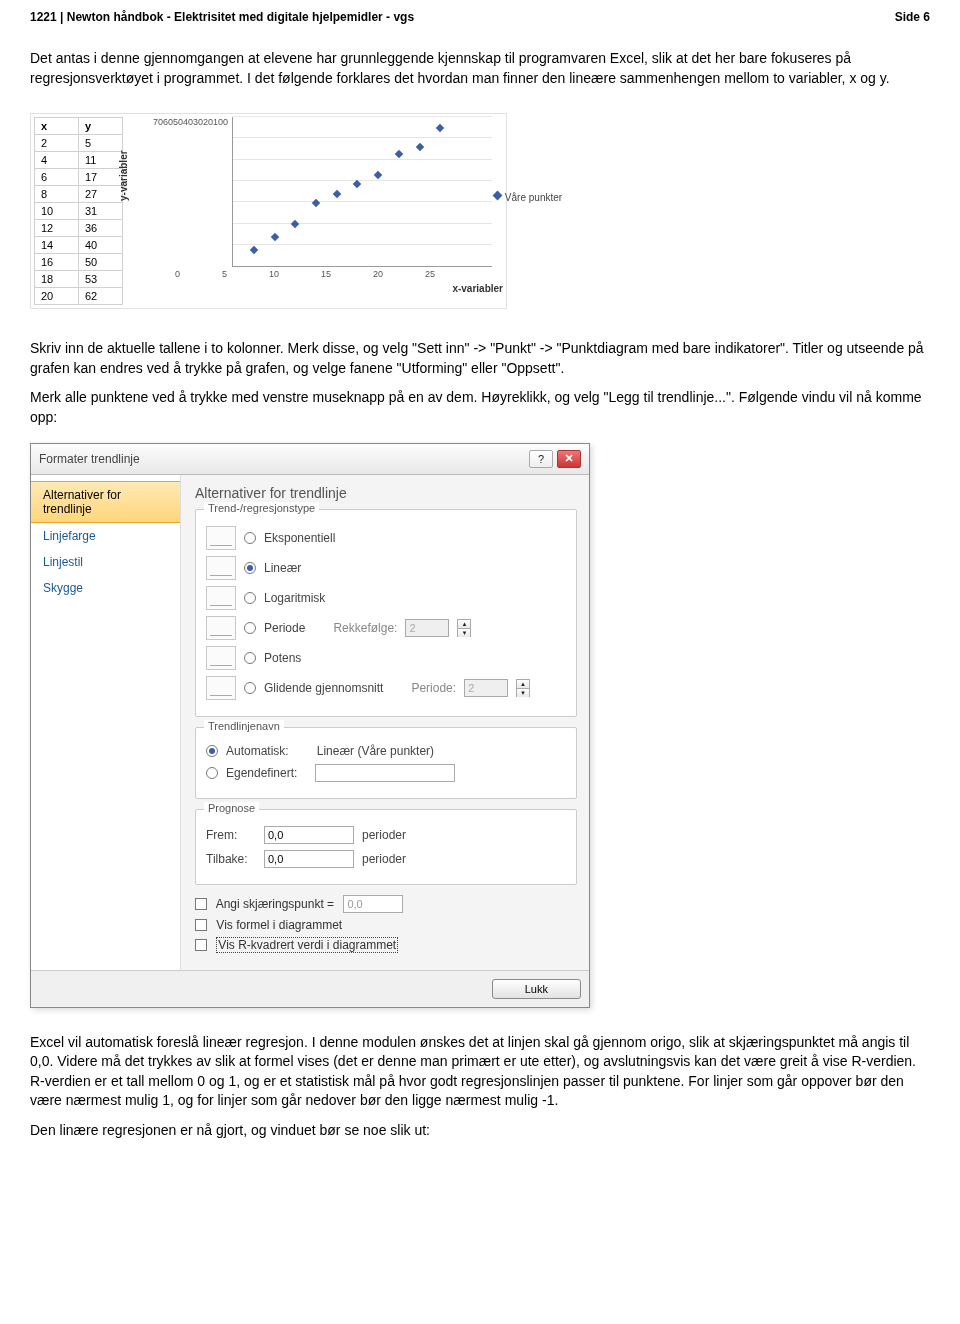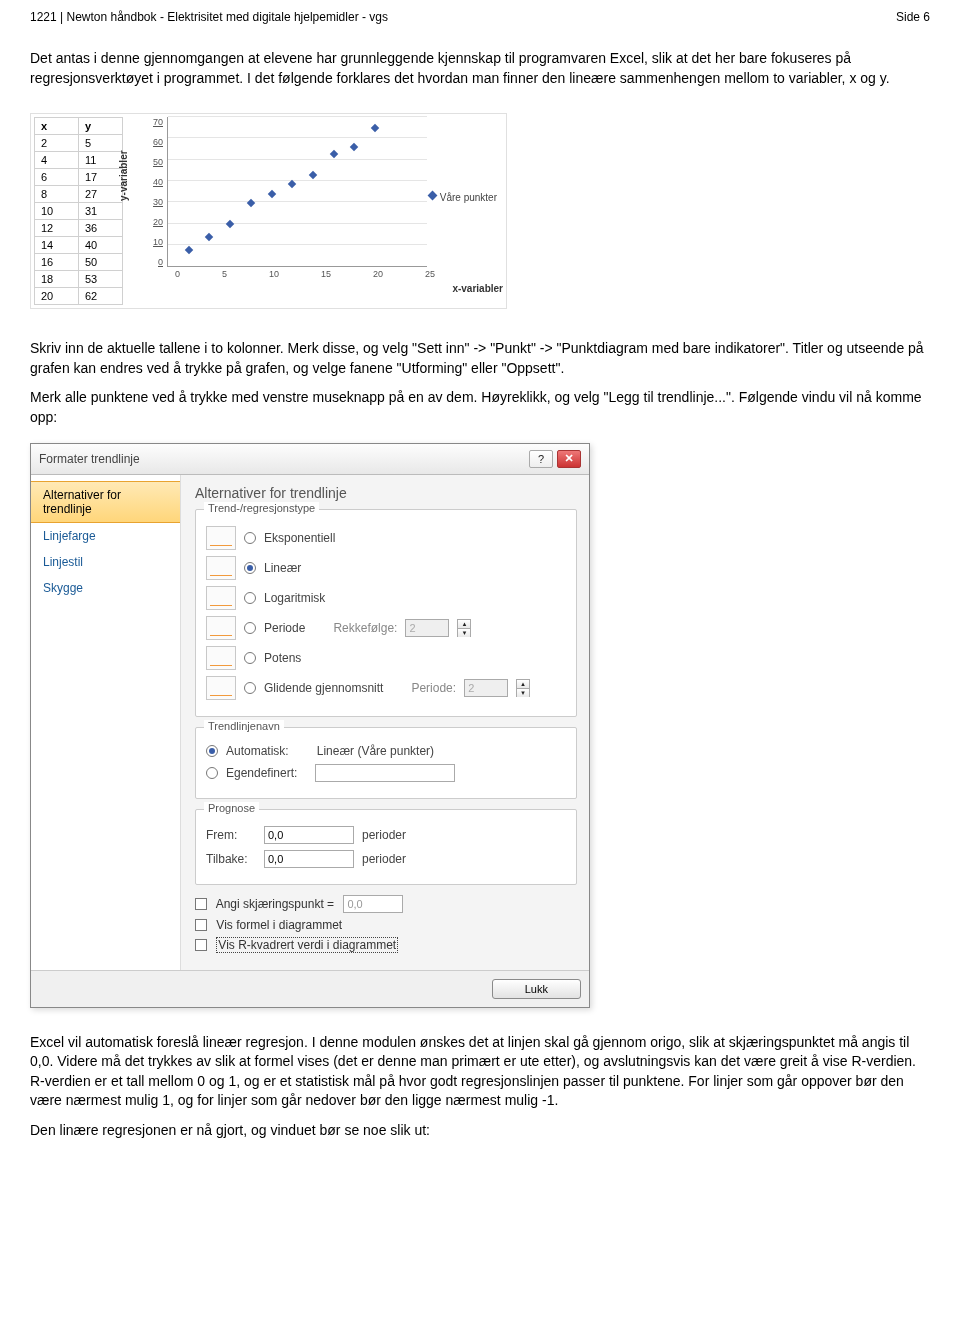--- a/index.html
+++ b/index.html
@@ -1,27 +1,27 @@
 <!DOCTYPE html>
 <html><head>
 <meta charset="utf-8">
 <style>
   * { box-sizing: border-box; margin: 0; padding: 0; }
   body { font-family: Arial, Helvetica, sans-serif; font-size: 14px; color: #000; background: #fff; width: 960px; padding: 10px 30px; }
-  .header-row { display: flex; justify-content: space-between; font-size: 12px; margin-bottom: 25px; }
+  .header-row { display: flex; justify-content: space-between; font-size: 12px; margin-bottom: 25px; font-weight: bold; }
   p { margin: 10px 0; line-height: 1.4; }
   .figure1 { margin: 15px 0 20px 0; border: 1px solid #e0e0e0; display: inline-flex; background: #fff; padding: 3px; }
   .tbl { font-size: 11px; border-collapse: collapse; }
   .tbl th, .tbl td { border: 1px solid #d0d0d0; padding: 2px 10px 2px 6px; text-align: left; font-weight: normal; background: #fff; width: 44px; }
   .tbl th { font-weight: bold; }
   .chartbox { width: 380px; position: relative; padding-left: 30px; }
   .chart-y-title { position: absolute; left: 0; top: 50%; transform: rotate(-90deg) translate(10px,-5px); transform-origin: left top; font-size: 10px; font-weight: bold; color: #333; white-space: nowrap; }
   .chart-x-title { text-align: right; font-size: 10px; font-weight: bold; color: #333; margin-top: 4px; }
   .plot-wrap { display: flex; }
-  .y-ticks { display: flex; flex-direction: column; justify-content: space-between; font-size: 9px; color: #555; text-align: right; padding-right: 4px; height: 150px; text-decoration: underline;}
+  .y-ticks { display: flex; flex-direction: row; justify-content: space-between; font-size: 9px; color: #555; text-align: right; padding-right: 4px; height: 150px;}
   .plot-area { position: relative; width: 260px; height: 150px; border-left: 1px solid #999; border-bottom: 1px solid #999; }
   .gridline { position: absolute; left: 0; right: 0; border-top: 1px solid #e5e5e5; }
   .point { position: absolute; width: 6px; height: 6px; transform: translate(-3px,-3px) rotate(45deg); background: #3a5ea8; }
   .x-ticks { display: flex; justify-content: space-between; font-size: 9px; color:#555; width: 260px; margin-left: 4px; margin-top: 2px; padding-left: 0;}
   .legend { position: absolute; right: -70px; top: 50%; font-size: 10px; color: #444; display: flex; gap: 4px; white-space: nowrap; }
   .legend-pt { width: 7px; height:7px; transform: rotate(45deg); background:#3a5ea8; display:inline-block;}
   
   .dialog { width: 560px; font-family: "Segoe UI", Tahoma, sans-serif; font-size: 12px; color: #222; border: 1px solid #888; background: #fff; margin: 15px 0 25px 0; box-shadow: 2px 2px 6px rgba(0,0,0,.15); }
   .dlg-title { background: linear-gradient(#fdfdfd,#e8e8e8); border-bottom: 1px solid #bbb; padding: 6px 8px; display: flex; justify-content: space-between; align-items: center; }
   .dlg-title-text { color: #444; }

